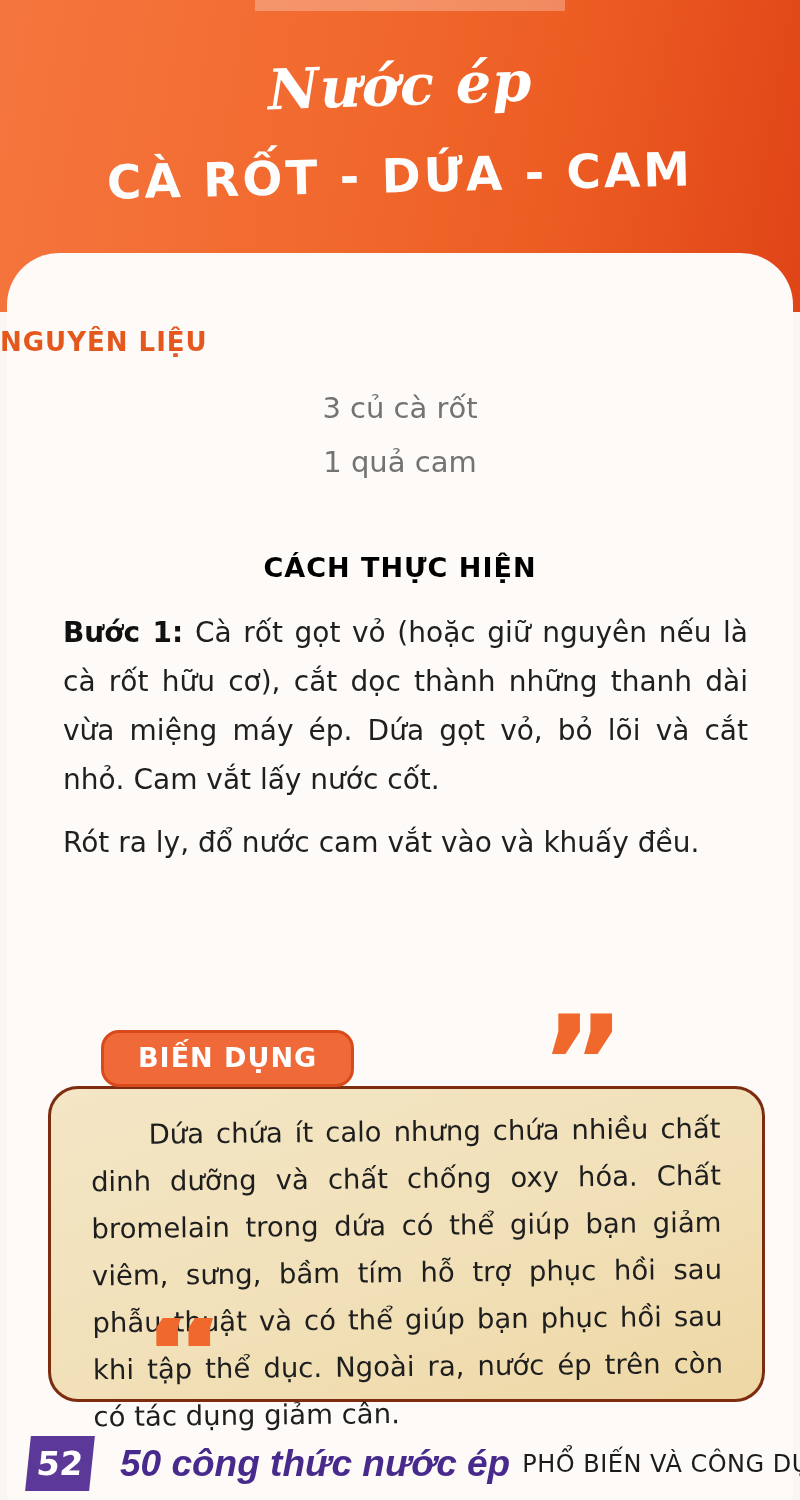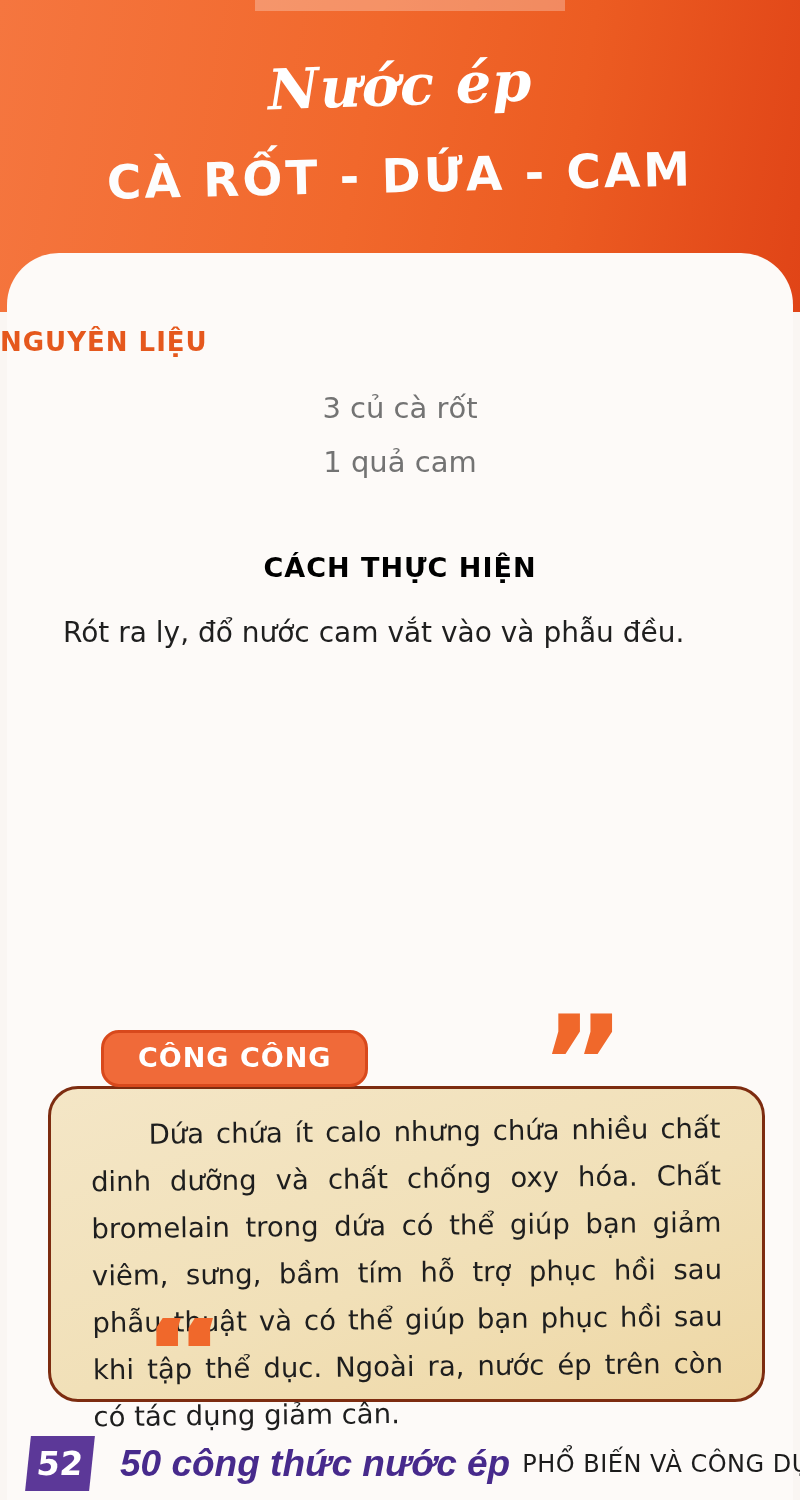--- a/index.html
+++ b/index.html
@@ -152,26 +152,27 @@
   <div class="card"></div>
 
   <div class="h-ingredients">NGUYÊN LIỆU</div>
   <div class="ingredient-list">
     <div class="ingredient-item">3 củ cà rốt</div>
     <div class="ingredient-item">1 quả cam</div>
   </div>
 
   <div class="h-method">CÁCH THỰC HIỆN</div>
   <div class="method-body">
-    <p>Rót ra ly, đổ nước cam vắt vào và phẫu đều.</p>
+    <p><span class="step-label">Bước 1:</span><span> Cà rốt gọt vỏ (hoặc giữ nguyên nếu là cà rốt hữu cơ), cắt dọc thành những thanh dài vừa miệng máy ép. Dứa gọt vỏ, bỏ lõi và cắt nhỏ. Cam vắt lấy nước cốt.</span></p>
+    <p>Rót ra ly, đổ nước cam vắt vào và khuấy đều.</p>
   </div>
 
   <div class="benefits">
     <div class="tan-box"></div>
-    <div class="badge">CÔNG CÔNG</div>
+    <div class="badge">BIẾN DỤNG</div>
     <div class="quote quote-top"><span class="glyph">”</span></div>
     <div class="quote quote-bottom"><span class="glyph">“</span></div>
     <div class="benefits-text">Dứa chứa ít calo nhưng chứa nhiều chất dinh dưỡng và chất chống oxy hóa. Chất bromelain trong dứa có thể giúp bạn giảm viêm, sưng, bầm tím hỗ trợ phục hồi sau phẫu thuật và có thể giúp bạn phục hồi sau khi tập thể dục. Ngoài ra, nước ép trên còn có tác dụng giảm cân.</div>
   </div>
 
   <div class="footer">
     <div class="page-num">52</div>
     <div class="book-script">50 công thức nước ép</div>
     <div class="book-caps">PHỔ BIẾN VÀ CÔNG DỤNG</div>
   </div>

